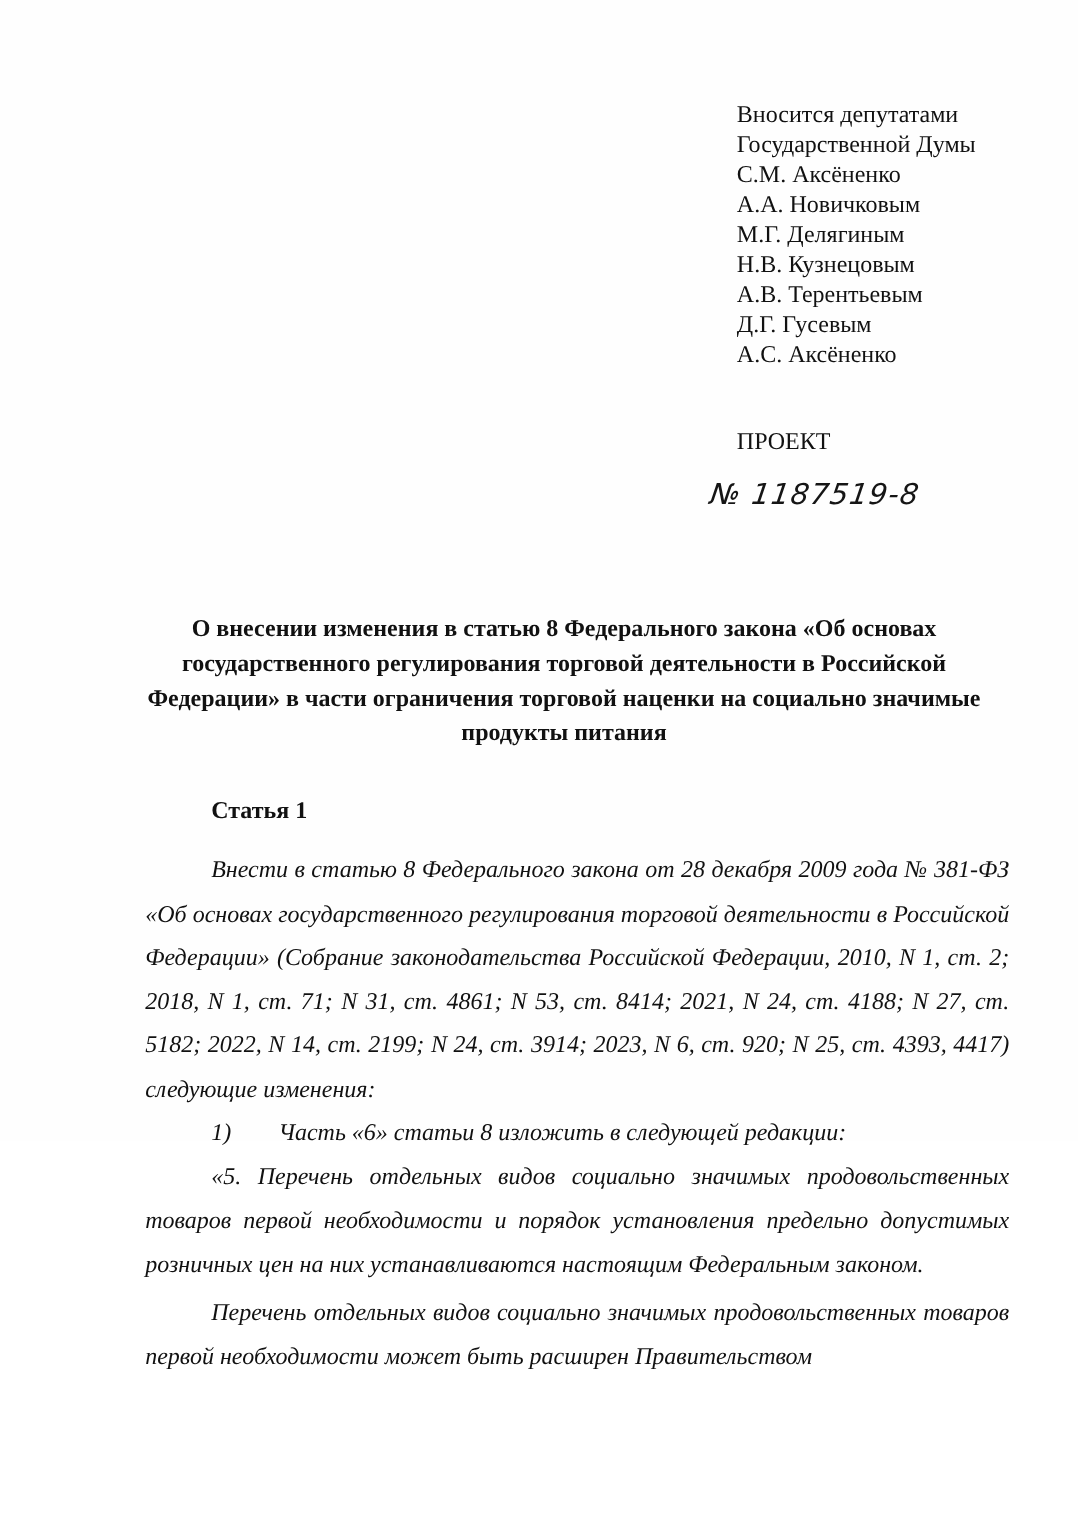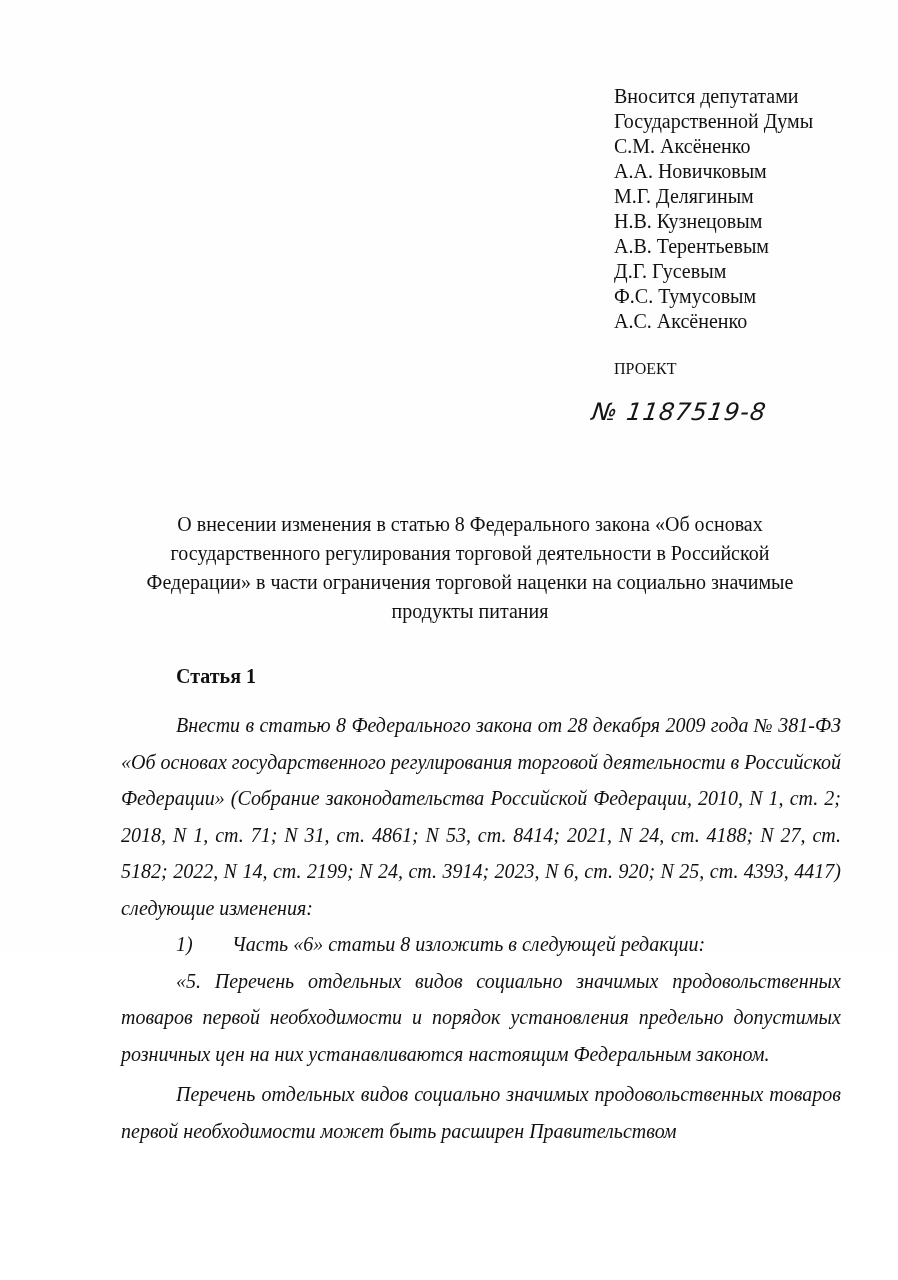--- a/index.html
+++ b/index.html
@@ -11,36 +11,36 @@
   .page { position: absolute; left: 0; top: 0; width: 898px; height: 951px; background: #fefefe; }
 
   .sponsors {
     position: absolute; left: 614px; top: 84px;
     font-size: 20px; line-height: 25px;
   }
   .sponsors div { white-space: nowrap; }
 
   .project-label {
     position: absolute; left: 614px; top: 356px;
-    font-size: 16px; line-height: 25px;
+    font-size: 20px; line-height: 25px;
   }
   .reg-number {
     position: absolute; left: 592px; top: 398px;
     font-family: "DejaVu Sans", sans-serif; font-style: italic;
     font-size: 24px; letter-spacing: 1px; transform: skewX(-8deg);
     color: #151515;
   }
 
   .law-type {
     position: absolute; left: 0; width: 898px; top: 470px;
     text-align: center; font-weight: bold; font-size: 21px; line-height: 28px;
   }
   .law-title {
     position: absolute; left: 120px; width: 700px; top: 510px;
-    text-align: center; font-weight: normal; font-size: 20px; line-height: 29px;
+    text-align: center; font-weight: bold; font-size: 20px; line-height: 29px;
   }
 
   .article-heading {
     position: absolute; left: 176px; top: 662px;
     font-weight: bold; font-size: 20px; line-height: 28px;
   }
 
   .body-text {
     position: absolute; left: 121px; width: 720px; top: 707px;
     font-size: 20px; line-height: 36.5px; text-align: justify;
@@ -57,21 +57,20 @@
 
   <div class="sponsors">
     <div>Вносится депутатами</div>
     <div>Государственной Думы</div>
     <div>С.М. Аксёненко</div>
     <div>А.А. Новичковым</div>
     <div>М.Г. Делягиным</div>
     <div>Н.В. Кузнецовым</div>
     <div>А.В. Терентьевым</div>
     <div>Д.Г. Гусевым</div>
-    <div>Ф.С. Тумусовым</div>
     <div>А.С. Аксёненко</div>
   </div>
 
   <div class="project-label">ПРОЕКТ</div>
   <div class="reg-number">№ 1187519-8</div>
 
   <div class="law-title">О внесении изменения в статью 8 Федерального закона «Об основах государственного регулирования торговой деятельности в Российской Федерации» в части ограничения торговой наценки на социально значимые продукты питания</div>
 
   <div class="article-heading">Статья 1</div>
 

